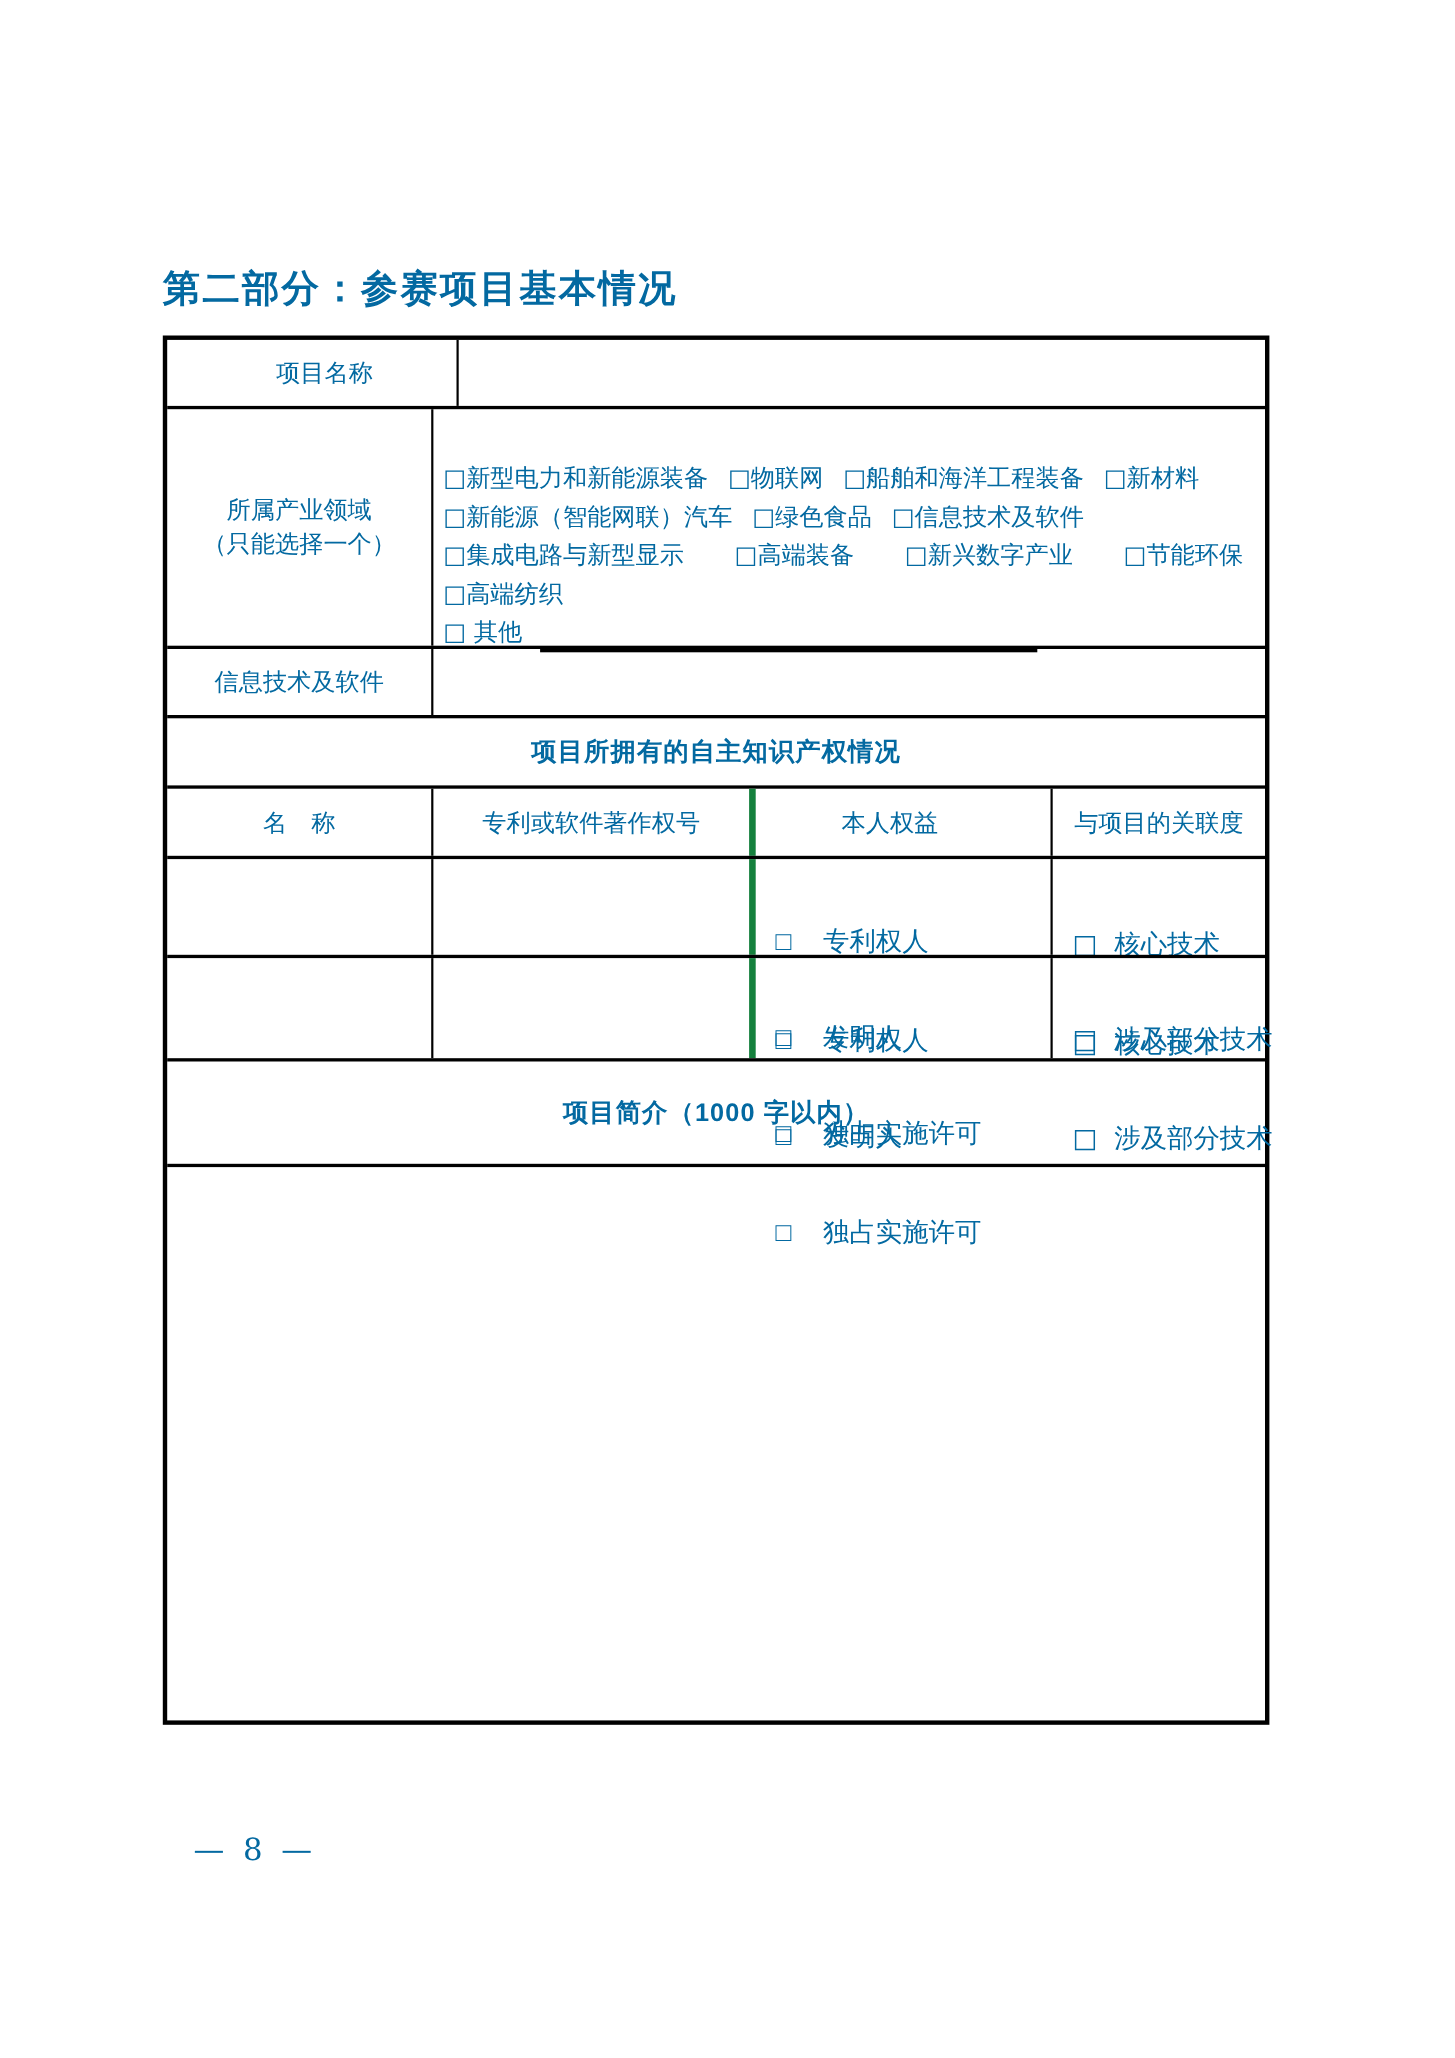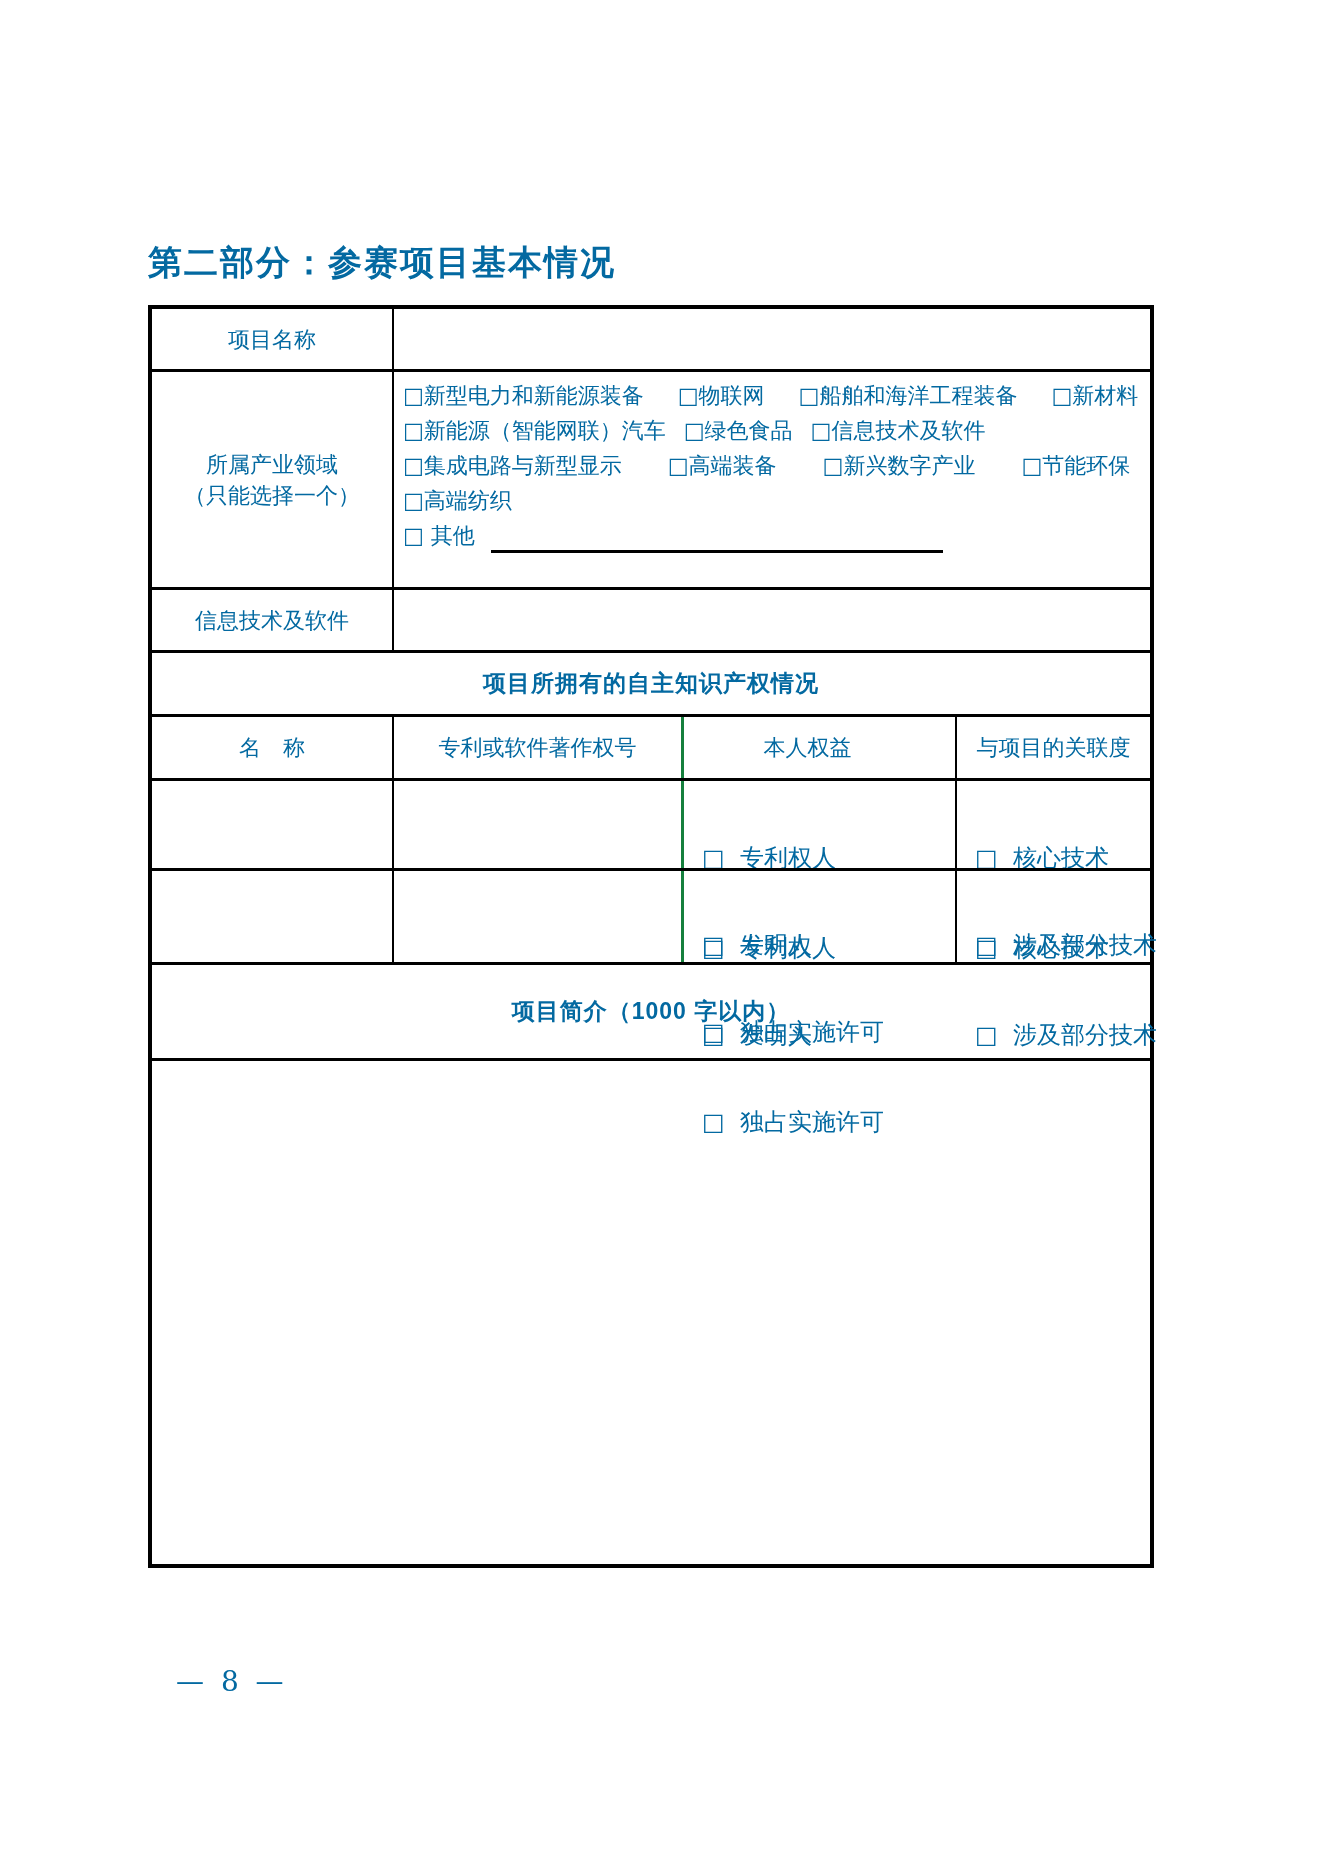--- a/index.html
+++ b/index.html
@@ -19,21 +19,21 @@
     white-space:pre;
   }
   .tbl {
     position:absolute; left:148px; top:305px;
     width:1006px; height:1263px;
     border:4px solid #000;
     box-sizing:border-box;
     display:flex; flex-direction:column;
   }
   .row { display:flex; box-sizing:border-box; border-top:3px solid #000; flex:0 0 auto; }
-  .row:first-child { border-top:none; }
+  .row:first-child { border-top:none;padding-left:23px; }
   .r1 { height:60px; }
   .r2 { height:218px; }
   .r3 { height:63px; }
   .r4 { height:64px; }
   .r5 { height:64px; }
   .r6 { height:90px; }
   .r7 { height:94px; }
   .r8 { height:96px; }
   .r9 { flex:1 1 auto; }
   .cell { box-sizing:border-box; }
@@ -49,31 +49,31 @@
     display:flex; align-items:center; justify-content:center;
   }
   .bold-h {
     font-weight:bold; font-size:23px;
     font-family:"Liberation Sans","DejaVu Sans",sans-serif;
     letter-spacing:1px;
   }
   
   .ci1 { width:240px; flex:0 0 240px; }
   .ci2 { width:289px; flex:0 0 289px; border-left:2px solid #000; }
-  .ci3 { width:250px; flex:0 0 250px; border-left:3px solid #15803d; }
+  .ci3 { width:250px; flex:0 0 250px; border-left:6px solid #15803d;font-family:Liberation Mono, monospace; }
   .ci4 { flex:1 1 auto; border-left:2px solid #000;margin-left:24px; }
   .hc { display:flex; align-items:center; justify-content:center; font-size:22px; }
   
   .opts {
     flex:1 1 auto; border-left:2px solid #000;
     padding:6px 0 0 9px; font-size:22px; line-height:35px;
     box-sizing:border-box;
   }
   .optline { display:flex; white-space:pre; }
-  .g1 { gap:34px; }
+  .g1 { gap:18px;margin-top:40px; }
   .g2 { gap:46px; }
   .g3 { gap:46px; }
   .g4 { gap:18px; }
   .other-line { display:flex; align-items:flex-end; white-space:pre; }
   .uline {
     display:inline-block; width:452px; height:30px;
     border-bottom:3px solid #000; margin-left:16px;
   }
   
   .ipopts { padding:5px 0 0 18px; font-size:24px; line-height:29px; box-sizing:border-box; white-space:pre; }

